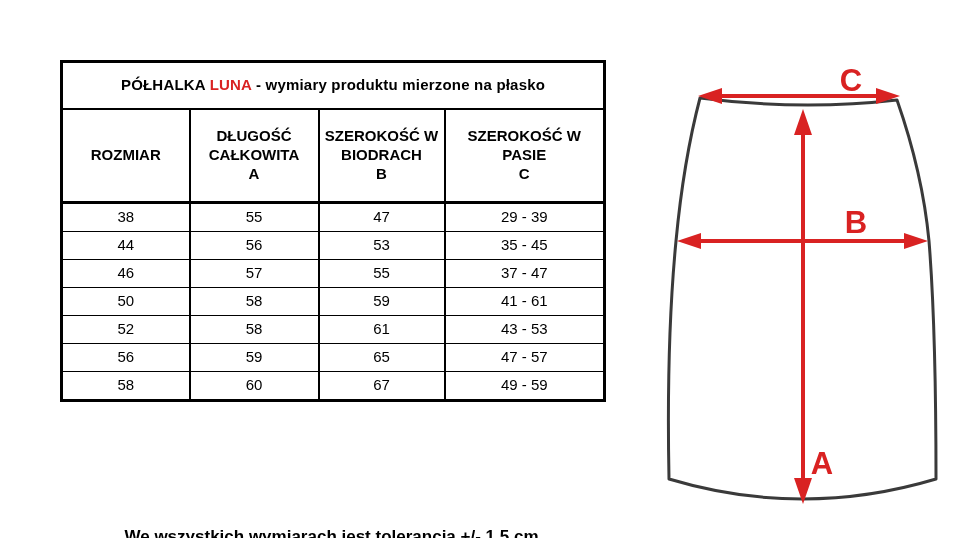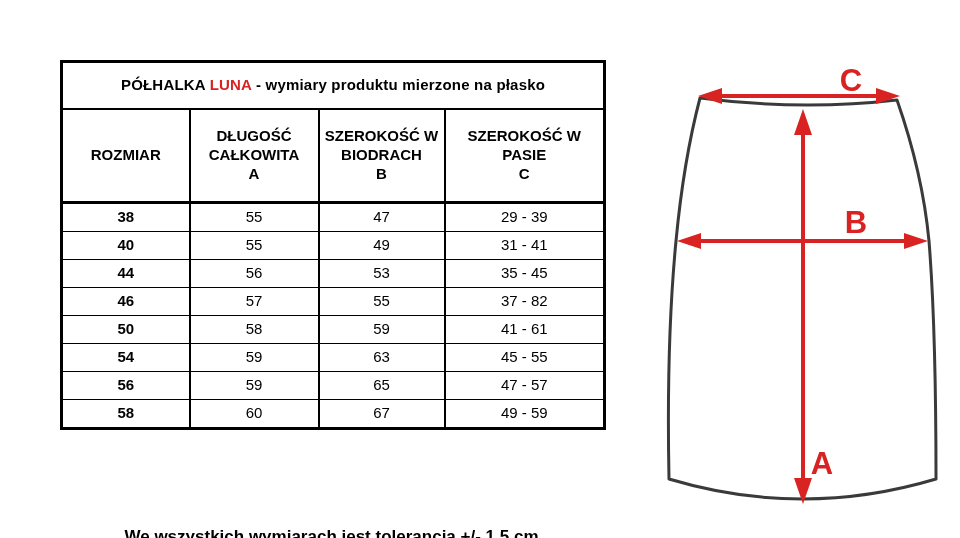--- a/index.html
+++ b/index.html
@@ -48,21 +48,21 @@
 
   tr.header-row td {
     height: 91px;
     font-weight: bold;
     border-bottom: 3px solid #000;
     text-align: center;
   }
   tr.header-row .col-letter { display: block; }
 
   tr.data-row td { height: 27px; font-weight: 400; }
-  tr.data-row td.size-cell { font-weight: bold; }
+  tr.data-row td.size-cell { font-weight: normal; }
 
   .footer-note {
     position: absolute;
     left: 60px;
     top: 499px;
     width: 543px;
     text-align: center;
     font-size: 17px;
     font-weight: bold;
   }
@@ -106,48 +106,42 @@
         <td><span>SZEROKOŚĆ W PASIE</span><span class="col-letter">C</span></td>
       </tr>
 
       <tr class="data-row">
         <td class="size-cell">38</td>
         <td>55</td>
         <td>47</td>
         <td>29 - 39</td>
       </tr>
       <tr class="data-row">
-        <td class="size-cell">40</td>
-        <td>55</td>
-        <td>49</td>
-        <td>31 - 41</td>
-      </tr>
-      <tr class="data-row">
         <td class="size-cell">44</td>
         <td>56</td>
         <td>53</td>
         <td>35 - 45</td>
       </tr>
       <tr class="data-row">
         <td class="size-cell">46</td>
         <td>57</td>
         <td>55</td>
-        <td>37 - 82</td>
+        <td>37 - 47</td>
       </tr>
       <tr class="data-row">
         <td class="size-cell">50</td>
         <td>58</td>
         <td>59</td>
         <td>41 - 61</td>
       </tr>
       <tr class="data-row">
-        <td class="size-cell">54</td>
-        <td>59</td>
-        <td>63</td>
-        <td>45 - 55</td>
+        <td class="size-cell">52</td>
+        <td>58</td>
+        <td>61</td>
+        <td>43 - 53</td>
       </tr>
       <tr class="data-row">
         <td class="size-cell">56</td>
         <td>59</td>
         <td>65</td>
         <td>47 - 57</td>
       </tr>
       <tr class="data-row">
         <td class="size-cell">58</td>
         <td>60</td>

